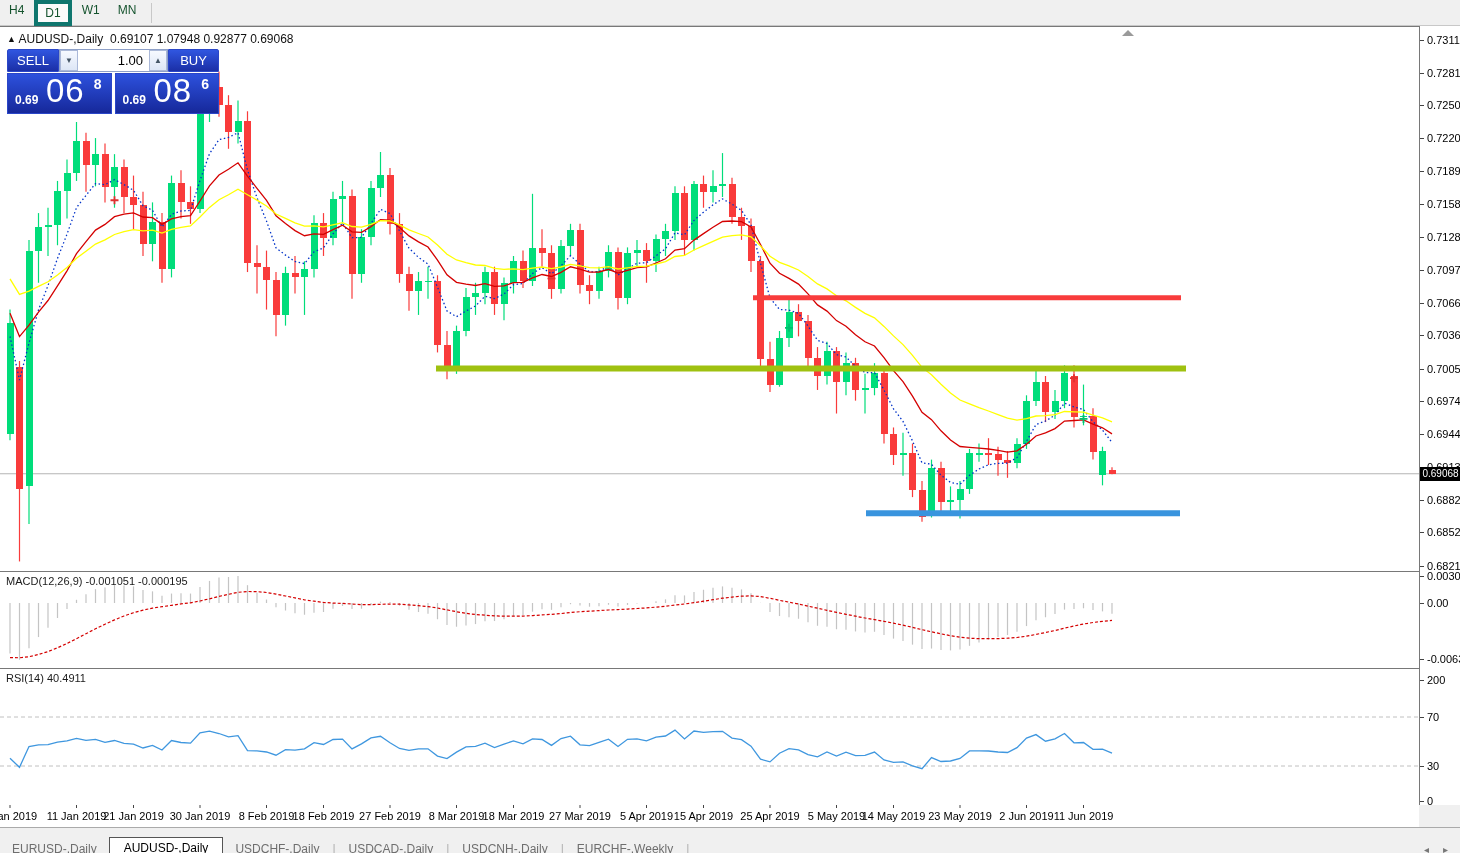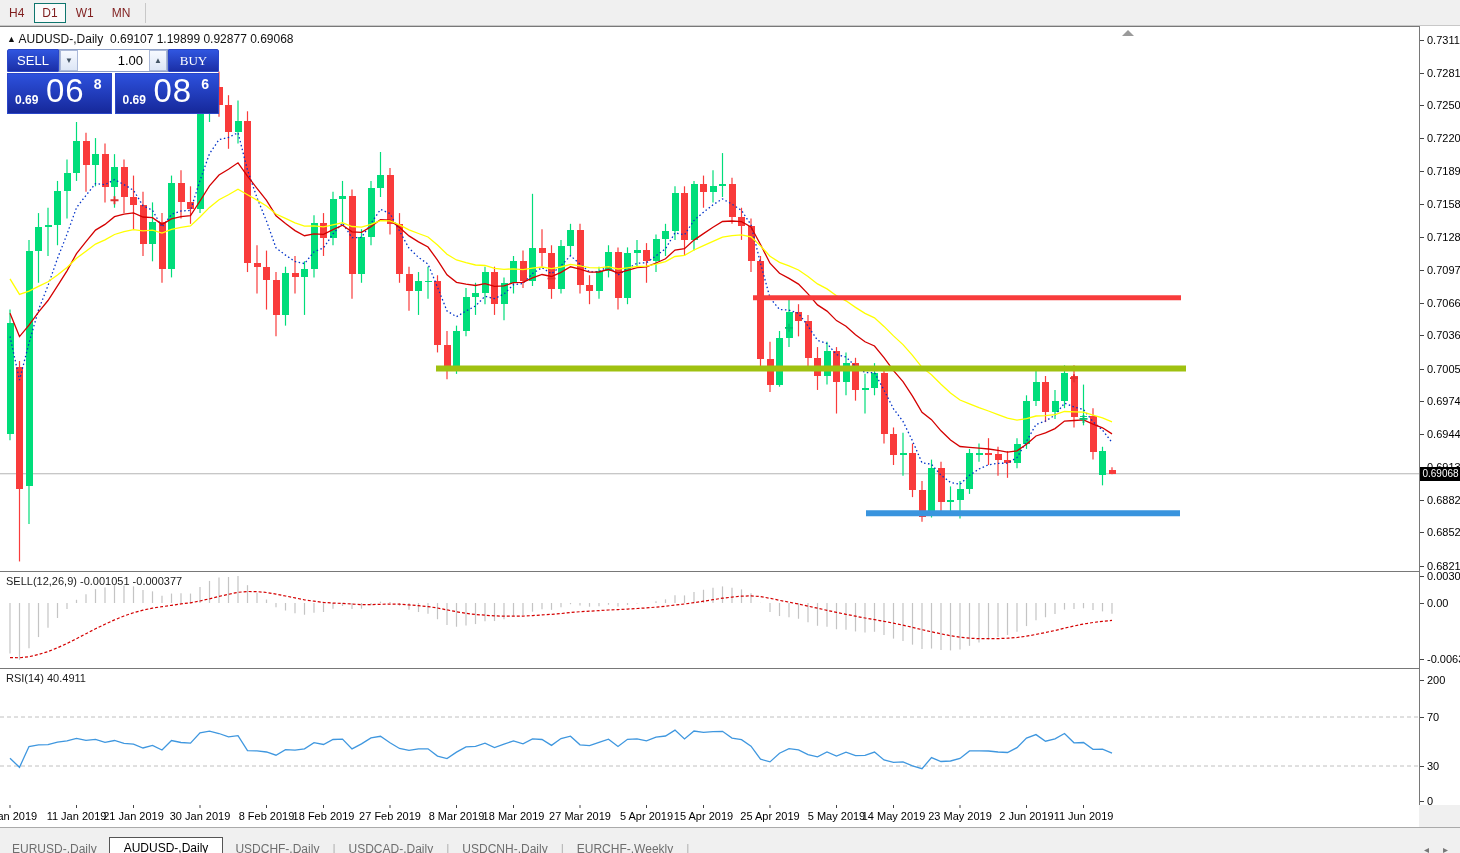--- a/index.html
+++ b/index.html
@@ -1,40 +1,40 @@
 <!DOCTYPE html>
 <html><head>
 <meta charset="utf-8">
 <style>
   html,body{margin:0;padding:0;background:#f0f0f0;width:1460px;height:853px;overflow:hidden;
     font-family:"Liberation Sans","DejaVu Sans",sans-serif;-webkit-font-smoothing:none;}
   #app{position:relative;width:1460px;height:853px;background:#f0f0f0;}
   
   #toolbar{position:absolute;left:0;top:0;width:1460px;height:25px;background:#f0f0f0;
-    border-bottom:1px solid #c8c8c8;display:flex;align-items:center;font-size:12px;color:#7f1d1d;}
+    border-bottom:1px solid #c8c8c8;display:flex;align-items:center;font-size:12px;color:#14532d;}
   .tf-btn{padding:2px 7px;margin:0 1px;cursor:default;border:1px solid transparent;}
-  .tf-btn.active{background:#fbfbfb;border:1px solid #0f766e;}
+  .tf-btn.active{background:#fbfbfb;border:4px solid #0f766e;}
   .tb-sep{width:1px;height:20px;background:#c8c8c8;margin:0 6px;}
   
   .panel{position:absolute;left:0;background:#fff;border-top:1px solid #787878;border-bottom:1px solid #787878;}
   #main-panel{top:26px;width:1419px;height:545px;}
   #macd-panel{top:571px;width:1419px;height:97px;}
   #rsi-panel{top:668px;width:1419px;height:137px;}
   .panel svg{position:absolute;left:0;top:0;}
   .ind-label{position:absolute;left:6px;top:3px;font-size:11px;color:#1a1a1a;z-index:5;white-space:pre;}
   
   #symbol-line{position:absolute;left:7px;top:5px;font-size:12px;color:#111;z-index:6;white-space:pre;}
   #symbol-line .tri{font-size:9px;position:relative;top:-1px;}
   
   #ocp{position:absolute;left:7px;top:22px;width:212px;z-index:7;font-family:"Liberation Sans",sans-serif;}
   #ocp-row1{display:flex;height:23px;}
   .oc-btn{background:linear-gradient(#3056e0,#1b2fa6);color:#fff;font-size:13px;display:flex;
     align-items:center;justify-content:center;border:1px solid #2a46c8;cursor:pointer;}
   #sell-btn{width:50px;border-radius:2px 0 0 0;}
-  #buy-btn{width:49px;border-radius:0 2px 0 0;font-family:Liberation Serif, serif;}
+  #buy-btn{width:49px;border-radius:0 2px 0 0;}
   #vol-box{flex:1;display:flex;background:#fff;border:1px solid #8ea0c8;align-items:stretch;}
   .spin{width:16px;background:linear-gradient(#f6f9ff,#dde6f6);border:1px solid #aab8d8;color:#456;
     font-size:8px;display:flex;align-items:center;justify-content:center;cursor:pointer;}
   #vol-input{flex:1;border:0;outline:0;text-align:right;font-size:13px;padding-right:6px;width:50px;color:#000;}
   #ocp-row2{display:flex;height:41px;margin-top:1px;}
   .price-box{background:linear-gradient(#2d51dd,#16289a);color:#fff;flex:1;position:relative;
     border:1px solid #2a46c8;cursor:pointer;}
   .price-box + .price-box{margin-left:3px;}
   .p-small{position:absolute;left:7px;bottom:6px;font-size:12px;font-weight:bold;}
   .p-big{position:absolute;left:38px;top:-2px;font-size:33px;font-weight:400;letter-spacing:1px;}
@@ -66,21 +66,21 @@
     <div id="tf-buttons" style="display: flex;">
         <div class="tf-btn">H4</div>
         <div class="tf-btn active">D1</div>
         <div class="tf-btn">W1</div>
         <div class="tf-btn">MN</div>
       </div>
     <div class="tb-sep"></div>
   </div>
 
   <div class="panel" id="main-panel">
-    <div id="symbol-line"><span class="tri">▲</span> <span>AUDUSD-,Daily</span>  <span>0.69107</span> <span>1.19899</span> <span>0.92877</span> <span>0.69068</span></div>
+    <div id="symbol-line"><span class="tri">▲</span> <span>AUDUSD-,Daily</span>  <span>0.69107</span> <span>1.07948</span> <span>0.92877</span> <span>0.69068</span></div>
 
     <div id="ocp">
       <div id="ocp-row1">
         <div class="oc-btn" id="sell-btn">SELL</div>
         <div id="vol-box">
           <div class="spin">▼</div>
           <input id="vol-input" value="1.00" style="">
           <div class="spin">▲</div>
         </div>
         <div class="oc-btn" id="buy-btn">BUY</div>
@@ -577,21 +577,21 @@
         <path d="M110.5,173.2357984994643H118.5M114.5,169.2357984994643V177.2357984994643" stroke="#e03030" stroke-width="1.8" fill="none"></path>
         <path d="M547.5,251.4780278670953H555.5" stroke="#e03030" stroke-width="1.8" fill="none"></path>
         <path d="M785,300.78135048231434H793M789,296.78135048231434V304.78135048231434" stroke="#00c070" stroke-width="1.8" fill="none"></path>
         <path d="M1070,351.1564844587349H1078M1074,347.1564844587349V355.1564844587349" stroke="#e03030" stroke-width="1.8" fill="none"></path>
         <path d="M1079.5,391.88531618435144H1087.5M1083.5,387.88531618435144V395.88531618435144" stroke="#00c070" stroke-width="1.8" fill="none"></path>
         <polygon points="1122,9 1134,9 1128,3" fill="#9a9a9a"></polygon>
       </svg>
   </div>
 
   <div class="panel" id="macd-panel">
-    <div class="ind-label"><span>SELL(12,26,9)</span> <span>-0.001051</span> <span>-0.000377</span></div>
+    <div class="ind-label"><span>MACD(12,26,9)</span> <span>-0.001051</span> <span>-0.000195</span></div>
     <svg id="svg-macd" width="1419" height="95">
         <line x1="10" y1="31" x2="10" y2="81.59576068376165" stroke="#c4c4c4" stroke-width="1.2"></line>
         <line x1="19.5" y1="31" x2="19.5" y2="87.73794628290374" stroke="#c4c4c4" stroke-width="1.2"></line>
         <line x1="29" y1="31" x2="29" y2="76.17766495707126" stroke="#c4c4c4" stroke-width="1.2"></line>
         <line x1="38.5" y1="31" x2="38.5" y2="65.04719195298964" stroke="#c4c4c4" stroke-width="1.2"></line>
         <line x1="48" y1="31" x2="48" y2="55.797058494487835" stroke="#c4c4c4" stroke-width="1.2"></line>
         <line x1="57.5" y1="31" x2="57.5" y2="46.00041195583912" stroke="#c4c4c4" stroke-width="1.2"></line>
         <line x1="67" y1="31" x2="67" y2="37.02063005853948" stroke="#c4c4c4" stroke-width="1.2"></line>
         <line x1="76.5" y1="31" x2="76.5" y2="27.791449027224708" stroke="#c4c4c4" stroke-width="1.2"></line>
         <line x1="86" y1="31" x2="86" y2="22.15560122175311" stroke="#c4c4c4" stroke-width="1.2"></line>

